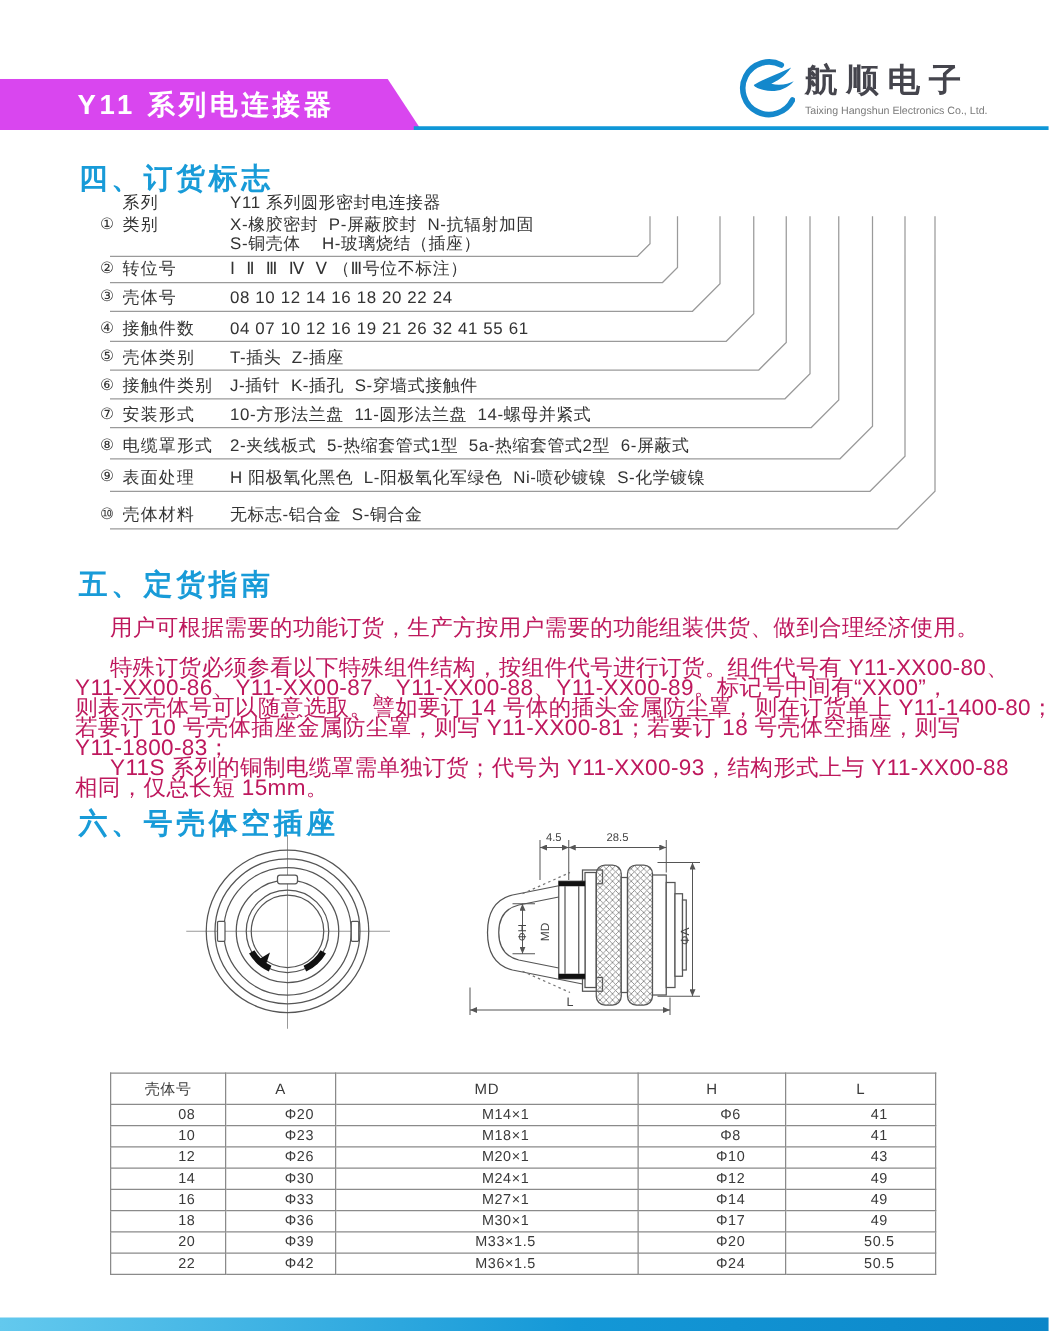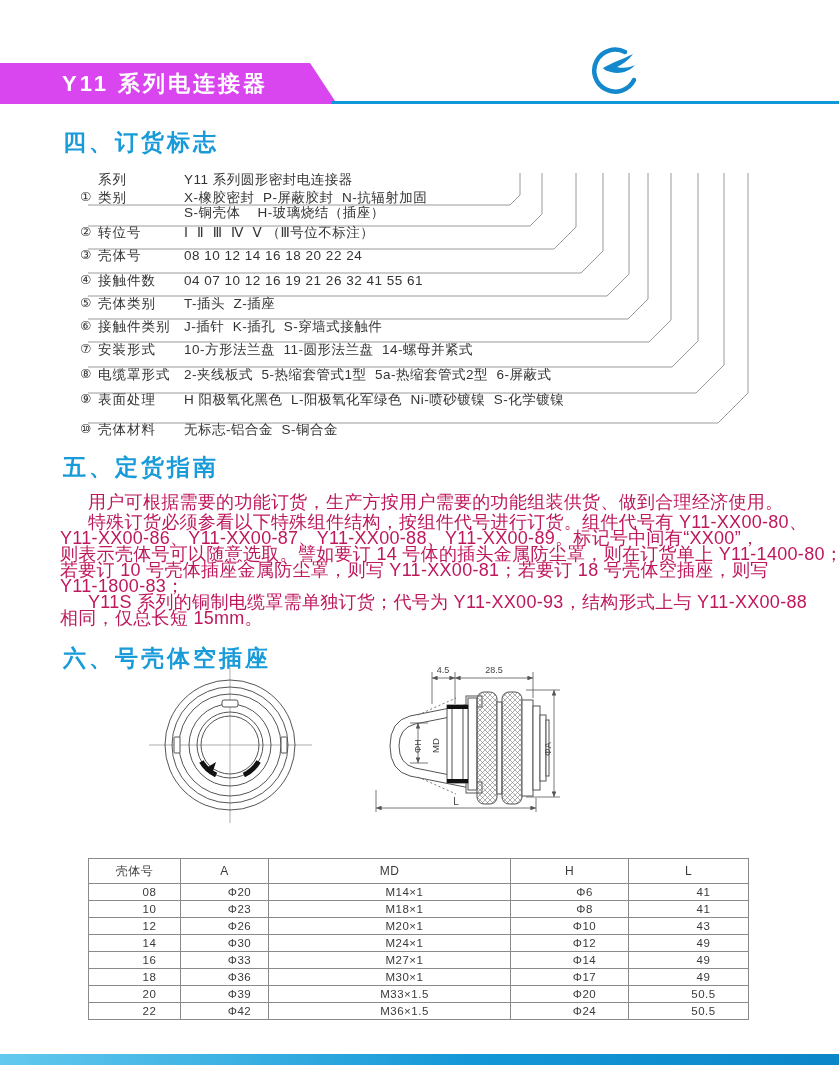--- a/index.html
+++ b/index.html
@@ -19,29 +19,29 @@
   .header-rule{position:absolute;top:101px;left:331px;width:508px;height:3px;background:#0f97d7;}
   .logo{position:absolute;top:42px;left:590px;display:flex;align-items:center;}
   .logo-text{margin-left:8px;}
   .logo-name{font-size:26px;font-weight:bold;letter-spacing:7px;color:#45454d;white-space:nowrap;}
   .logo-sub{font-size:8.5px;color:#7a7a7a;margin-top:1px;white-space:nowrap;}
   
   .sec-heading{position:absolute;left:63px;color:#189bd8;font-weight:bold;font-size:23px;letter-spacing:3px;white-space:nowrap;}
   
   .order-diagram{position:absolute;top:150px;left:0;width:800px;height:300px;}
   .order-lines{position:absolute;top:0;left:0;}
-  .o-row{position:absolute;left:80px;display:flex;font-size:13.5px;line-height:15px;color:#333;margin-top:18px;}
+  .o-row{position:absolute;left:80px;display:flex;font-size:13.5px;line-height:15px;color:#333;}
   .o-num{width:18px;flex:0 0 18px;font-size:12.5px;}
   .o-label{min-width:86px;white-space:pre;letter-spacing:1px;}
   .o-content{white-space:pre;letter-spacing:0.5px;}
   
   .guide{position:absolute;top:494px;left:60px;width:740px;font-size:18px;line-height:16px;color:#be185d;}
   .g-line{white-space:pre;letter-spacing:0.3px;}
   .g-line.indent{padding-left:28px;}
-  .g-line.mt{margin-top:4px;}
+  .g-line.mt{margin-top:16px;}
   
   .front-view{position:absolute;top:666px;left:148px;}
   .side-view{position:absolute;top:660px;left:370px;}
   svg text{font-family:"Liberation Sans","DejaVu Sans",sans-serif;fill:#444;}
   
   .dim-table{position:absolute;top:858px;left:88px;border-collapse:collapse;table-layout:fixed;width:660px;}
   .dim-table th,.dim-table td{
     border:1px solid #8a8a8a;text-align:center;font-weight:normal;color:#3a3a3a;
     font-size:11.5px;letter-spacing:0.5px;padding:0;
   }
@@ -57,20 +57,24 @@
 <div class="banner">
   <div class="banner-title">Y11 系列电连接器</div>
 </div>
 <div class="header-rule"></div>
 
 <div class="logo">
   <svg width="46" height="56" viewBox="0 0 46 56">
     <path d="M35 10 A 21 21 0 1 0 44 38" fill="none" stroke="#1488cc" stroke-width="4.5" stroke-linecap="round"></path>
     <path d="M13 26 C 23 20, 31 18, 43 12 C 37 20, 31 23, 27 25 C 34 27, 41 25, 45 23 C 38 31, 28 32, 21 30 C 17 29, 14 28, 13 26 Z" fill="#1488cc"></path>
   </svg>
+  <div class="logo-text">
+    <div class="logo-name">航顺电子</div>
+    <div class="logo-sub">Taixing Hangshun Electronics Co., Ltd.</div>
+  </div>
 </div>
 
 <div class="sec-heading" style="top:127px">四、订货标志</div>
 
 <div class="order-diagram">
   <svg class="order-lines" width="780" height="290" viewBox="0 0 780 290">
     <g stroke="#9a9a9a" stroke-width="1" fill="none">
       <path d="M88 55 H510 L520 45 V23"></path>
       <path d="M88 76 H530 L542 64 V23"></path>
       <path d="M88 99 H554 L576 77 V23"></path>

